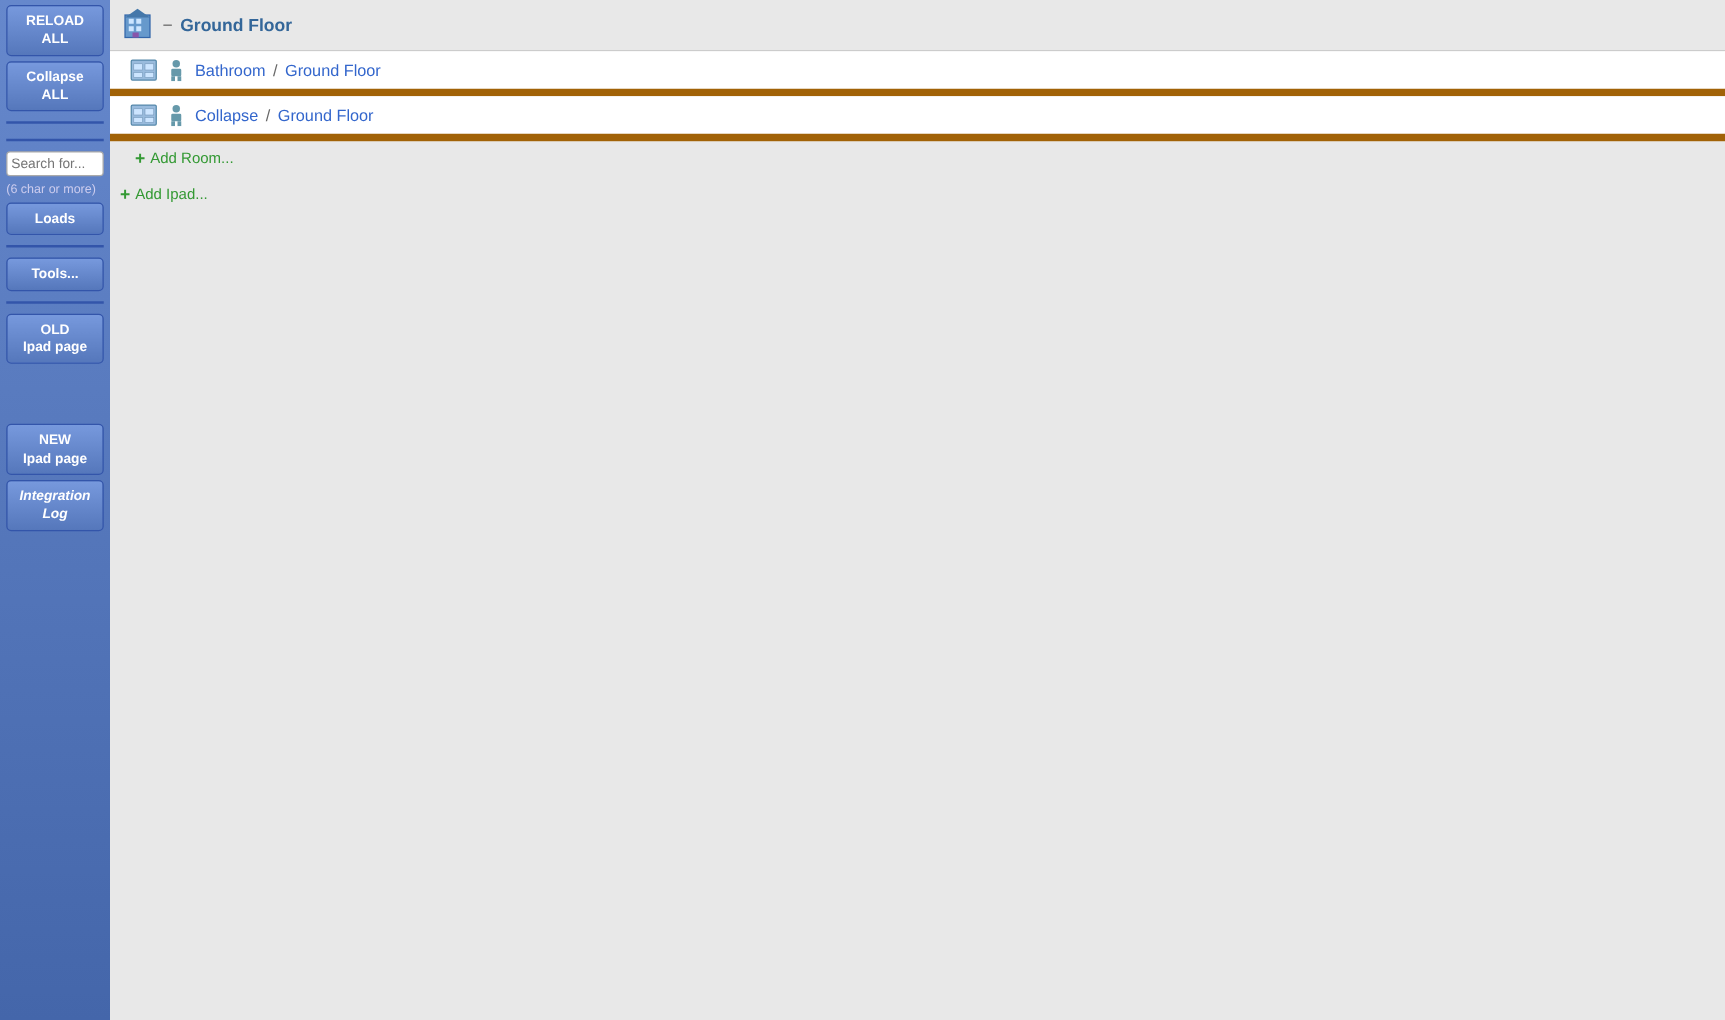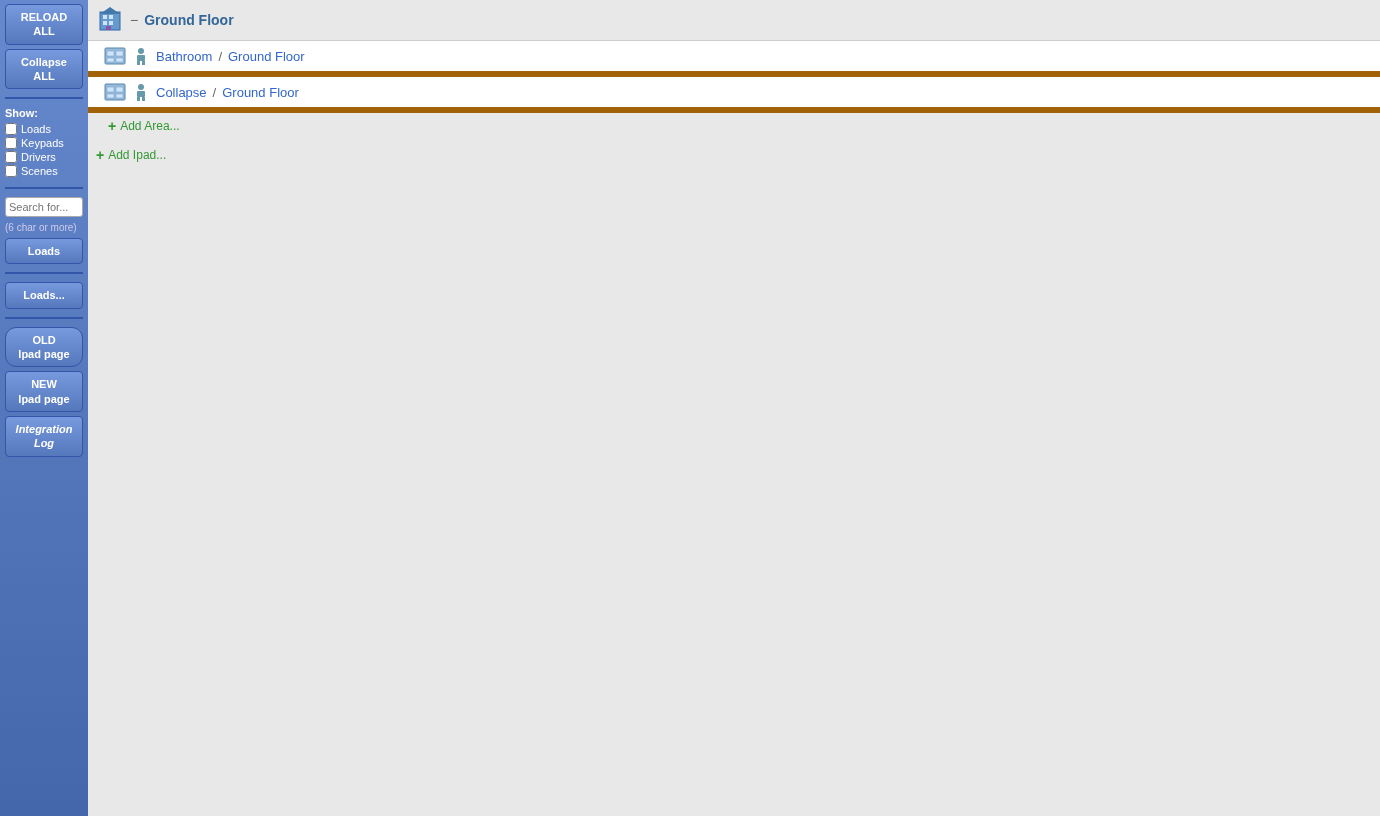--- a/index.html
+++ b/index.html
@@ -150,56 +150,37 @@
 
 <div id="sidebar">
   <button class="sidebar-btn" style="white-space:pre-line;">RELOAD
 ALL</button>
 
   <button class="sidebar-btn" style="white-space:pre-line;">Collapse
 ALL</button>
 
   <div class="sidebar-divider"></div>
 
-  <div class="show-section">
-    <div class="show-title">Show:</div>
-    <label>
-      <input type="checkbox" style=""> 
-        <span>Loads</span>
-    </label>
-    <label>
-      <input type="checkbox" style=""> 
-        <span>Keypads</span>
-    </label>
-    <label>
-      <input type="checkbox" style=""> 
-        <span>Drivers</span>
-    </label>
-    <label>
-      <input type="checkbox" style=""> 
-        <span>Scenes</span>
-    </label>
-  </div>
 
   <div class="sidebar-divider"></div>
 
   <input type="text" class="search-input" placeholder="Search for..." style="">
   <div class="search-hint">(6 char or more)</div>
   <button class="sidebar-btn">Loads</button>
 
   <div class="sidebar-divider"></div>
 
-  <button class="sidebar-btn">Loads...</button>
-
-  <div class="sidebar-divider"></div>
-
-  <button class="sidebar-btn" style="white-space:pre-line;border-radius:11px;">OLD
+  <button class="sidebar-btn">Tools...</button>
+
+  <div class="sidebar-divider"></div>
+
+  <button class="sidebar-btn" style="white-space:pre-line;">OLD
 Ipad page</button>
 
-  <button class="sidebar-btn" style="white-space:pre-line;">NEW
+  <button class="sidebar-btn" style="white-space:pre-line;margin-top:44px;">NEW
 Ipad page</button>
 
   <button class="sidebar-btn" style="white-space:pre-line;font-style:italic;">Integration
 Log</button>
 </div>
 
 <div id="main">
 
   <div class="floor-header">
 
@@ -253,21 +234,21 @@
       <rect x="5" y="14" width="3" height="4" fill="#6699aa"></rect>
       <rect x="10" y="14" width="3" height="4" fill="#6699aa"></rect>
     </svg>
     <a class="room-link" href="#">Collapse</a>
     <span class="room-separator">/</span>
     <a class="room-link" href="#">Ground Floor</a>
   </div>
 
   <div class="add-room-row">
     <span style="font-weight:bold;font-size:14px;">+</span>
-    <span>Add Area...</span>
+    <span>Add Room...</span>
   </div>
 
   <div class="add-area-row">
     <span style="font-weight:bold;font-size:14px;">+</span>
     <span>Add Ipad...</span>
   </div>
 
 </div>
 
 </body></html>

